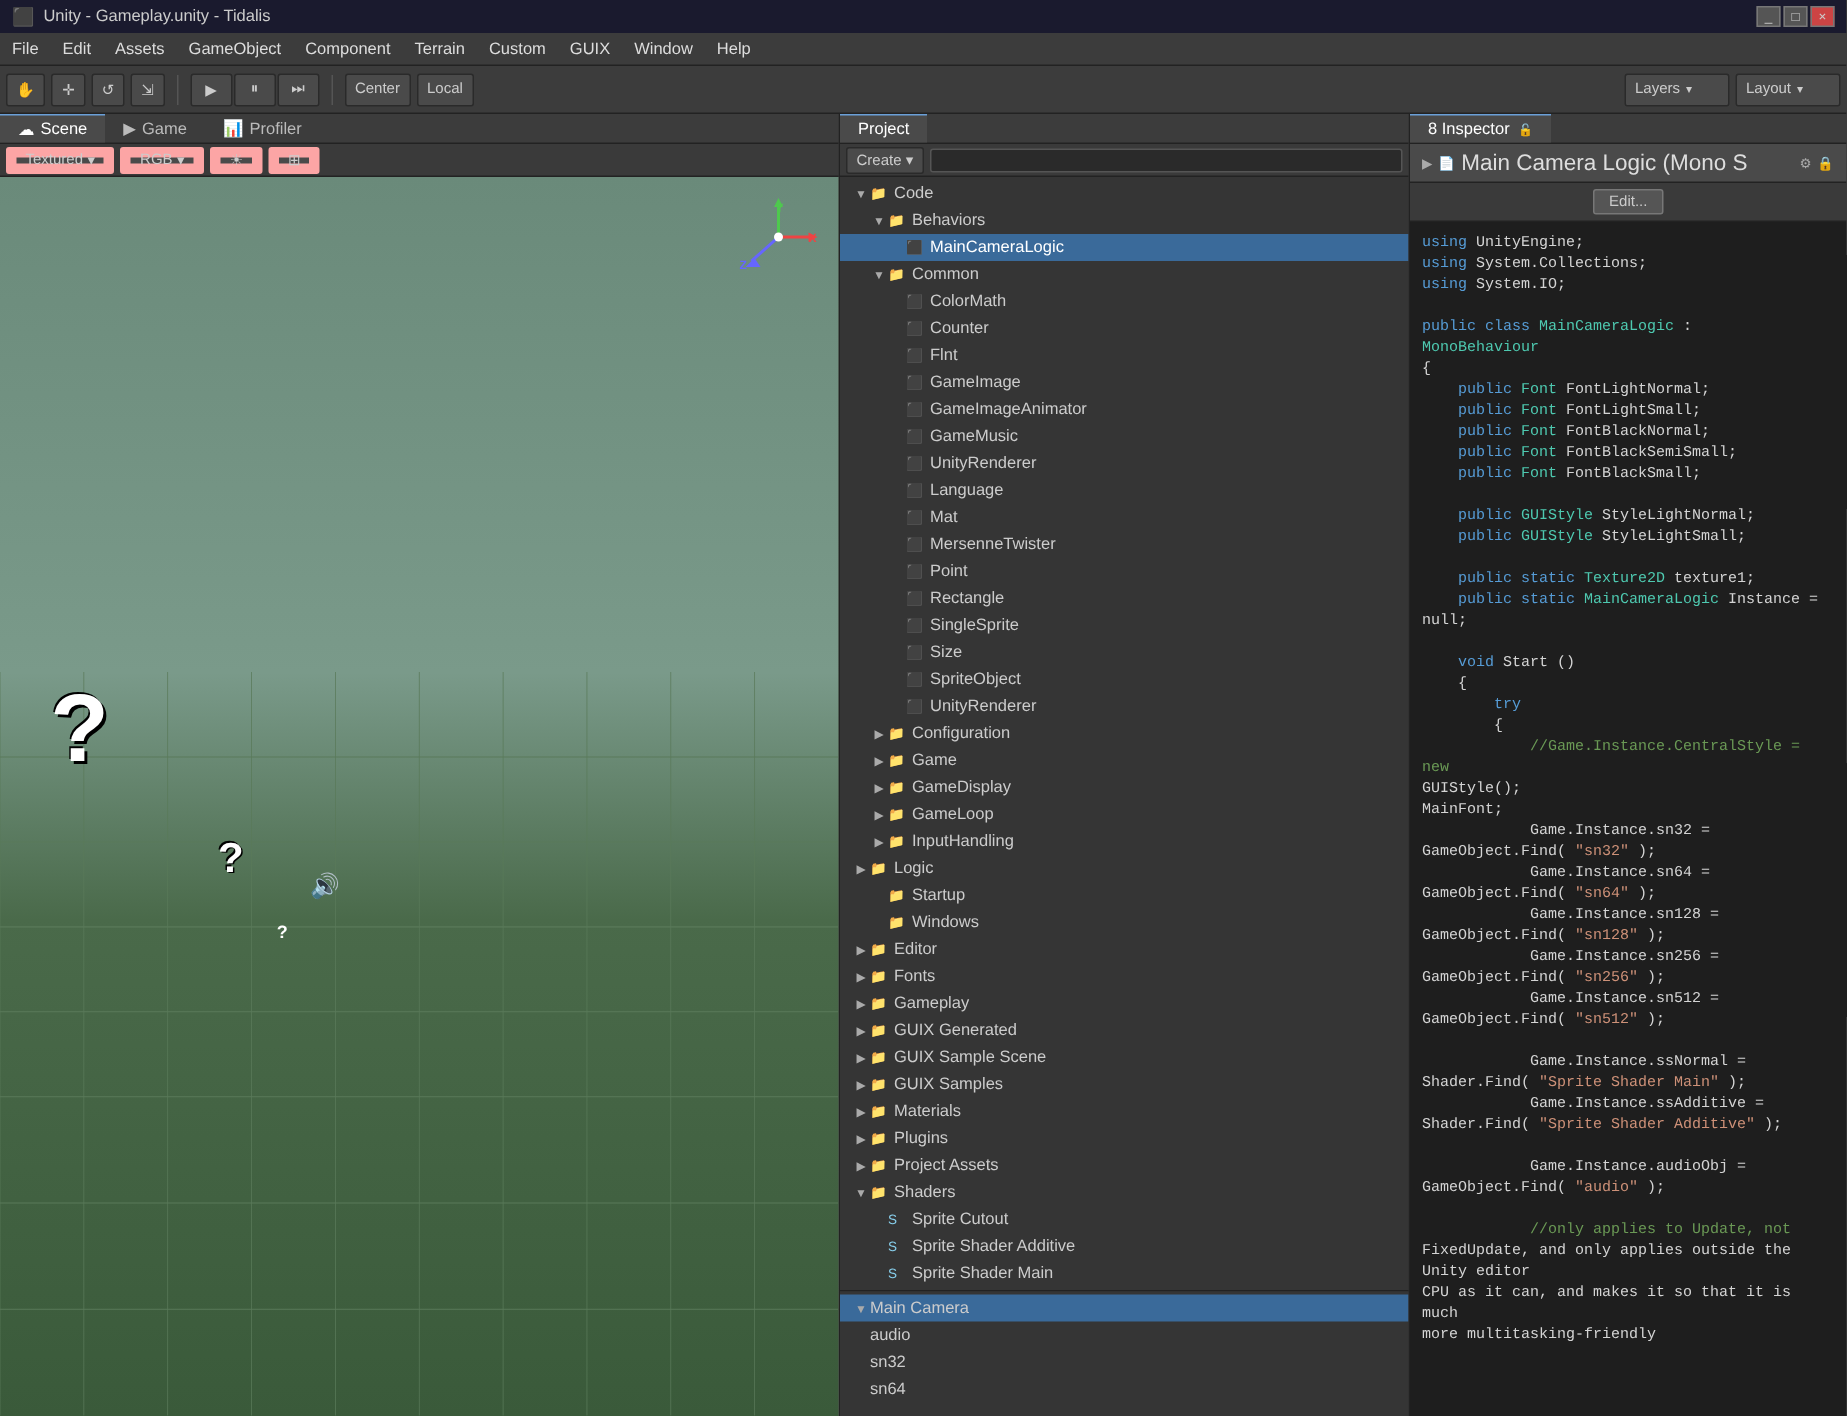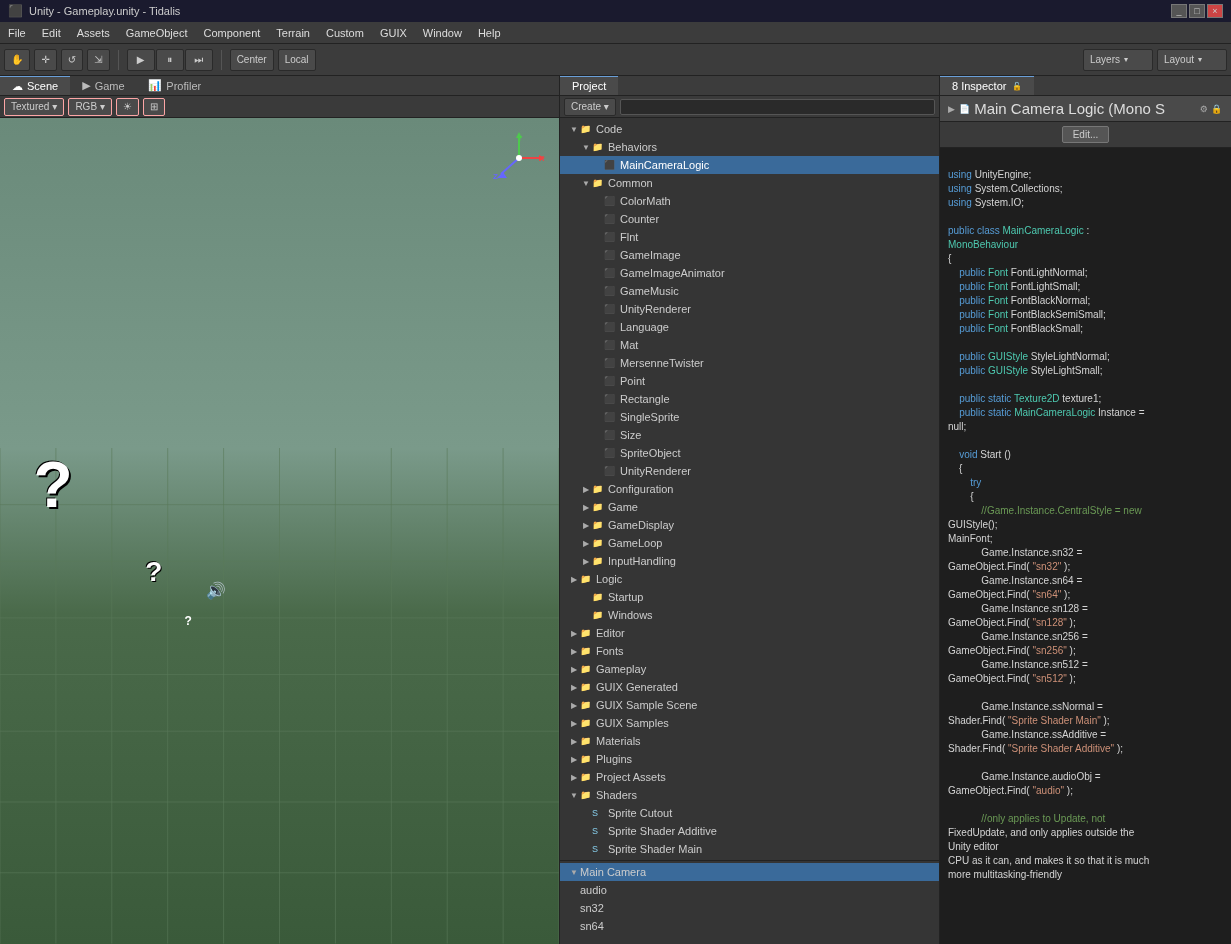--- a/index.html
+++ b/index.html
@@ -116,21 +116,21 @@
       background: #3a3a3a;
       height: 22px;
       display: flex;
       align-items: center;
       gap: 4px;
       padding: 0 4px;
       border-bottom: 1px solid #222;
     }
     .scene-toolbar-item {
       background: #4a4a4a;
-      border: 1px solid #fca5a5;
+      border: 7px solid #fca5a5;
       color: #ccc;
       padding: 1px 6px;
       font-size: 10px;
       cursor: pointer;
       height: 18px;
       display: flex;
       align-items: center;
       gap: 3px;
       border-radius: 2px;
     }
@@ -244,22 +244,22 @@
       font-size: 10px;
       cursor: pointer;
       border-radius: 2px;
       margin: auto;
       display: block;
     }
     .code-view {
       flex: 1;
       background: #1e1e1e;
       overflow-y: auto;
-      padding: 20px 8px;
-      font-family: Liberation Sans, sans-serif;
+      padding: 8px 8px;
+      font-family: Liberation Mono, monospace;
       font-size: 10px;
       line-height: 1.4;
       color: #d4d4d4;
     }
     .code-keyword { color: #569cd6; }
     .code-type { color: #4ec9b0; }
     .code-string { color: #ce9178; }
     .code-comment { color: #6a9955; }
     .code-line { display: block; }
 

